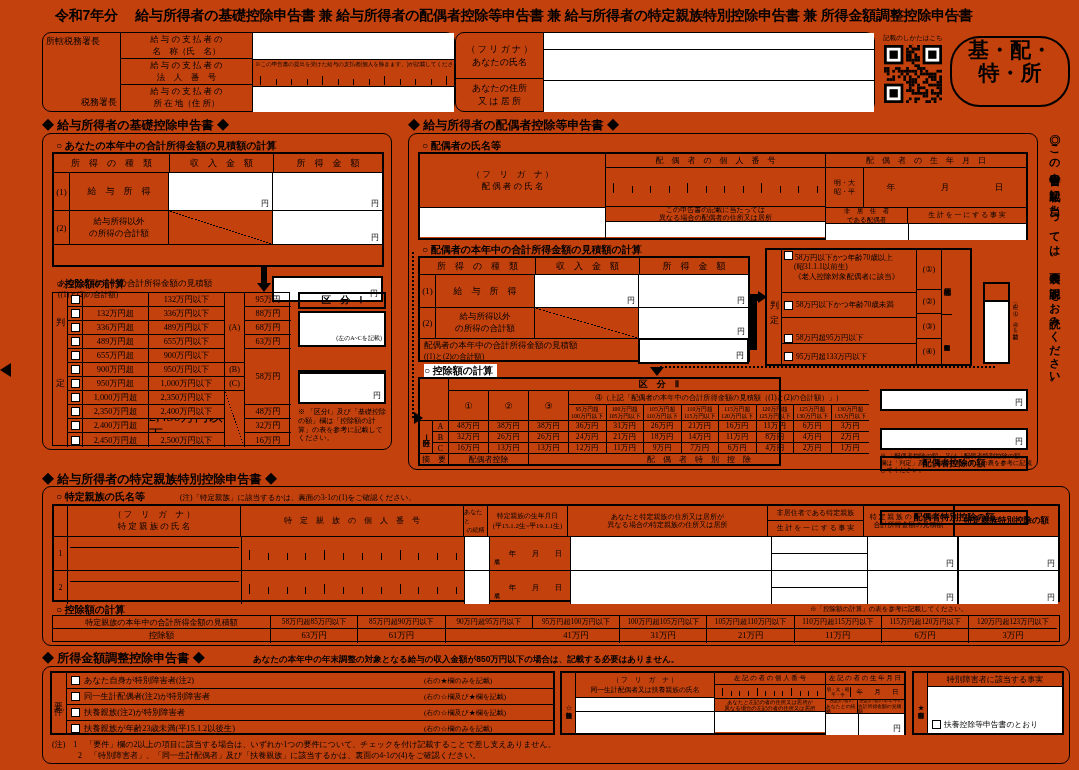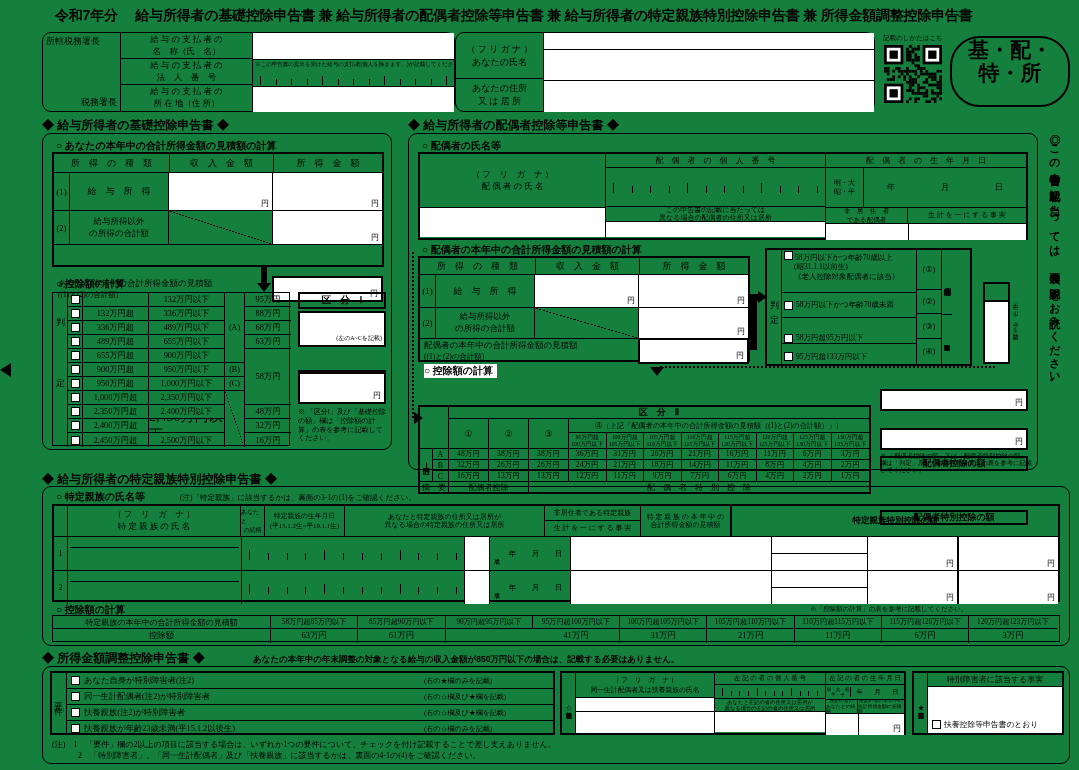--- a/index.html
+++ b/index.html
@@ -1,16 +1,16 @@
 <!DOCTYPE html>
 <html><head>
 <meta charset="utf-8">
 <style>
   html,body{margin:0;padding:0;background:#fff;}
-  #page{position:relative;width:1079px;height:770px;background:#15803d;color:#000;
+  #page{position:relative;width:1079px;height:770px;background:#c2410c;color:#000;
         font-family:"Liberation Serif",serif;overflow:hidden;}
   .abs{position:absolute;box-sizing:border-box;}
   .g{font-family:"Liberation Sans",sans-serif;font-weight:bold;}
   .rbox{border:1.6px solid #000;border-radius:9px;}
   .b2{border:2px solid #000;}
   .fc{display:flex;align-items:center;}
   .fcol{display:flex;flex-direction:column;}
   .vtx{writing-mode:vertical-rl;text-orientation:upright;}
   .yen{position:absolute;right:3px;bottom:1px;font-size:8px;}
   .cb{display:inline-block;width:7px;height:7px;border:1px solid #000;flex:none;background:#fff;}
@@ -521,21 +521,21 @@
   <div class="abs b2 inp" style="left:983px;top:300px;width:27px;height:64px;"></div>
   <div class="abs vtx" style="left:1013px;top:300px;font-size:5.5px;height:64px;">（左の①~④を記載）</div>
 
   <div class="abs dot-v" style="left:412px;top:252px;height:166px;"></div>
   <div class="abs tri-r" style="left:414px;top:412px;"></div>
   <div class="abs dot-h" style="left:660px;top:366px;width:335px;"></div>
   <div class="abs tri-d" style="left:650px;top:367px;"></div>
 
   <div class="abs g" style="left:424px;top:364px;font-size:10px;background:#fff;padding-right:4px;">○ 控除額の計算</div>
 
-  <div class="abs" id="spouse-matrix" style="left:418px;top:377px;width:453px;height:89px;border:2px solid #000;margin-top:28px;">
+  <div class="abs" id="spouse-matrix" style="left:418px;top:377px;width:363px;height:89px;border:2px solid #000;">
       <div class="cell" style="grid-area: 1 / 1 / 4 / 3; border-right: 1px solid rgb(0, 0, 0); border-bottom: 1px solid rgb(0, 0, 0);"></div>
       <div class="cell g" style="grid-area: 1 / 3 / auto / 14; border-bottom: 1px solid rgb(0, 0, 0); font-size: 9px;">区　分　Ⅱ</div>
       <div class="cell" style="grid-area: 2 / 3 / 4; border-right: 1px solid rgb(0, 0, 0); border-bottom: 1px solid rgb(0, 0, 0); font-size: 9px;">①</div>
       <div class="cell" style="grid-area: 2 / 4 / 4; border-right: 1px solid rgb(0, 0, 0); border-bottom: 1px solid rgb(0, 0, 0); font-size: 9px;">②</div>
       <div class="cell" style="grid-area: 2 / 5 / 4; border-right: 1px solid rgb(0, 0, 0); border-bottom: 1px solid rgb(0, 0, 0); font-size: 9px;">③</div>
       <div class="cell" style="grid-area: 2 / 6 / auto / 14; border-bottom: 1px solid rgb(0, 0, 0); font-size: 7.2px;">④（上記「配偶者の本年中の合計所得金額の見積額（(1)と(2)の合計額）」）</div>
       <div class="cell" style="grid-area: 3 / 6; border-right: 1px solid rgb(0, 0, 0); border-bottom: 1px solid rgb(0, 0, 0); font-size: 5.8px; flex-direction: column; line-height: 1.1;">
         <span>95万円超</span>
         <span>100万円以下</span>
       </div>
@@ -627,20 +627,21 @@
   <div class="abs" style="left:180px;top:493px;font-size:7.5px;">(注)「特定親族」に該当するかは、裏面の3-1の(1)をご確認ください。</div>
 
   <div class="abs" style="left:52px;top:504px;width:1008px;height:98px;border:2px solid #000;">
 
     <div style="display:flex;height:30px;border-bottom:1px solid #000;">
       <div class="cell br" style="width:14px;"></div>
       <div class="cell fcol br" style="width:173px;font-size:8.5px;">
         <span>（ フ　リ　ガ　ナ ）</span>
           <span>特 定 親 族 の 氏 名</span>
       </div>
+      <div class="cell br small8" style="width:223px;">特　定　親　族　の　個　人　番　号</div>
       <div class="cell fcol br" style="width:24px;font-size:6px;">
         <span>あなたと</span>
           <span>の続柄</span>
       </div>
       <div class="cell fcol br" style="width:80px;font-size:6.8px;">
         <span>特定親族の生年月日</span>
           <span>(平15.1.2生~平19.1.1生)</span>
       </div>
       <div class="cell fcol br small7" style="width:200px;">
         <span>あなたと特定親族の住所又は居所が</span>

